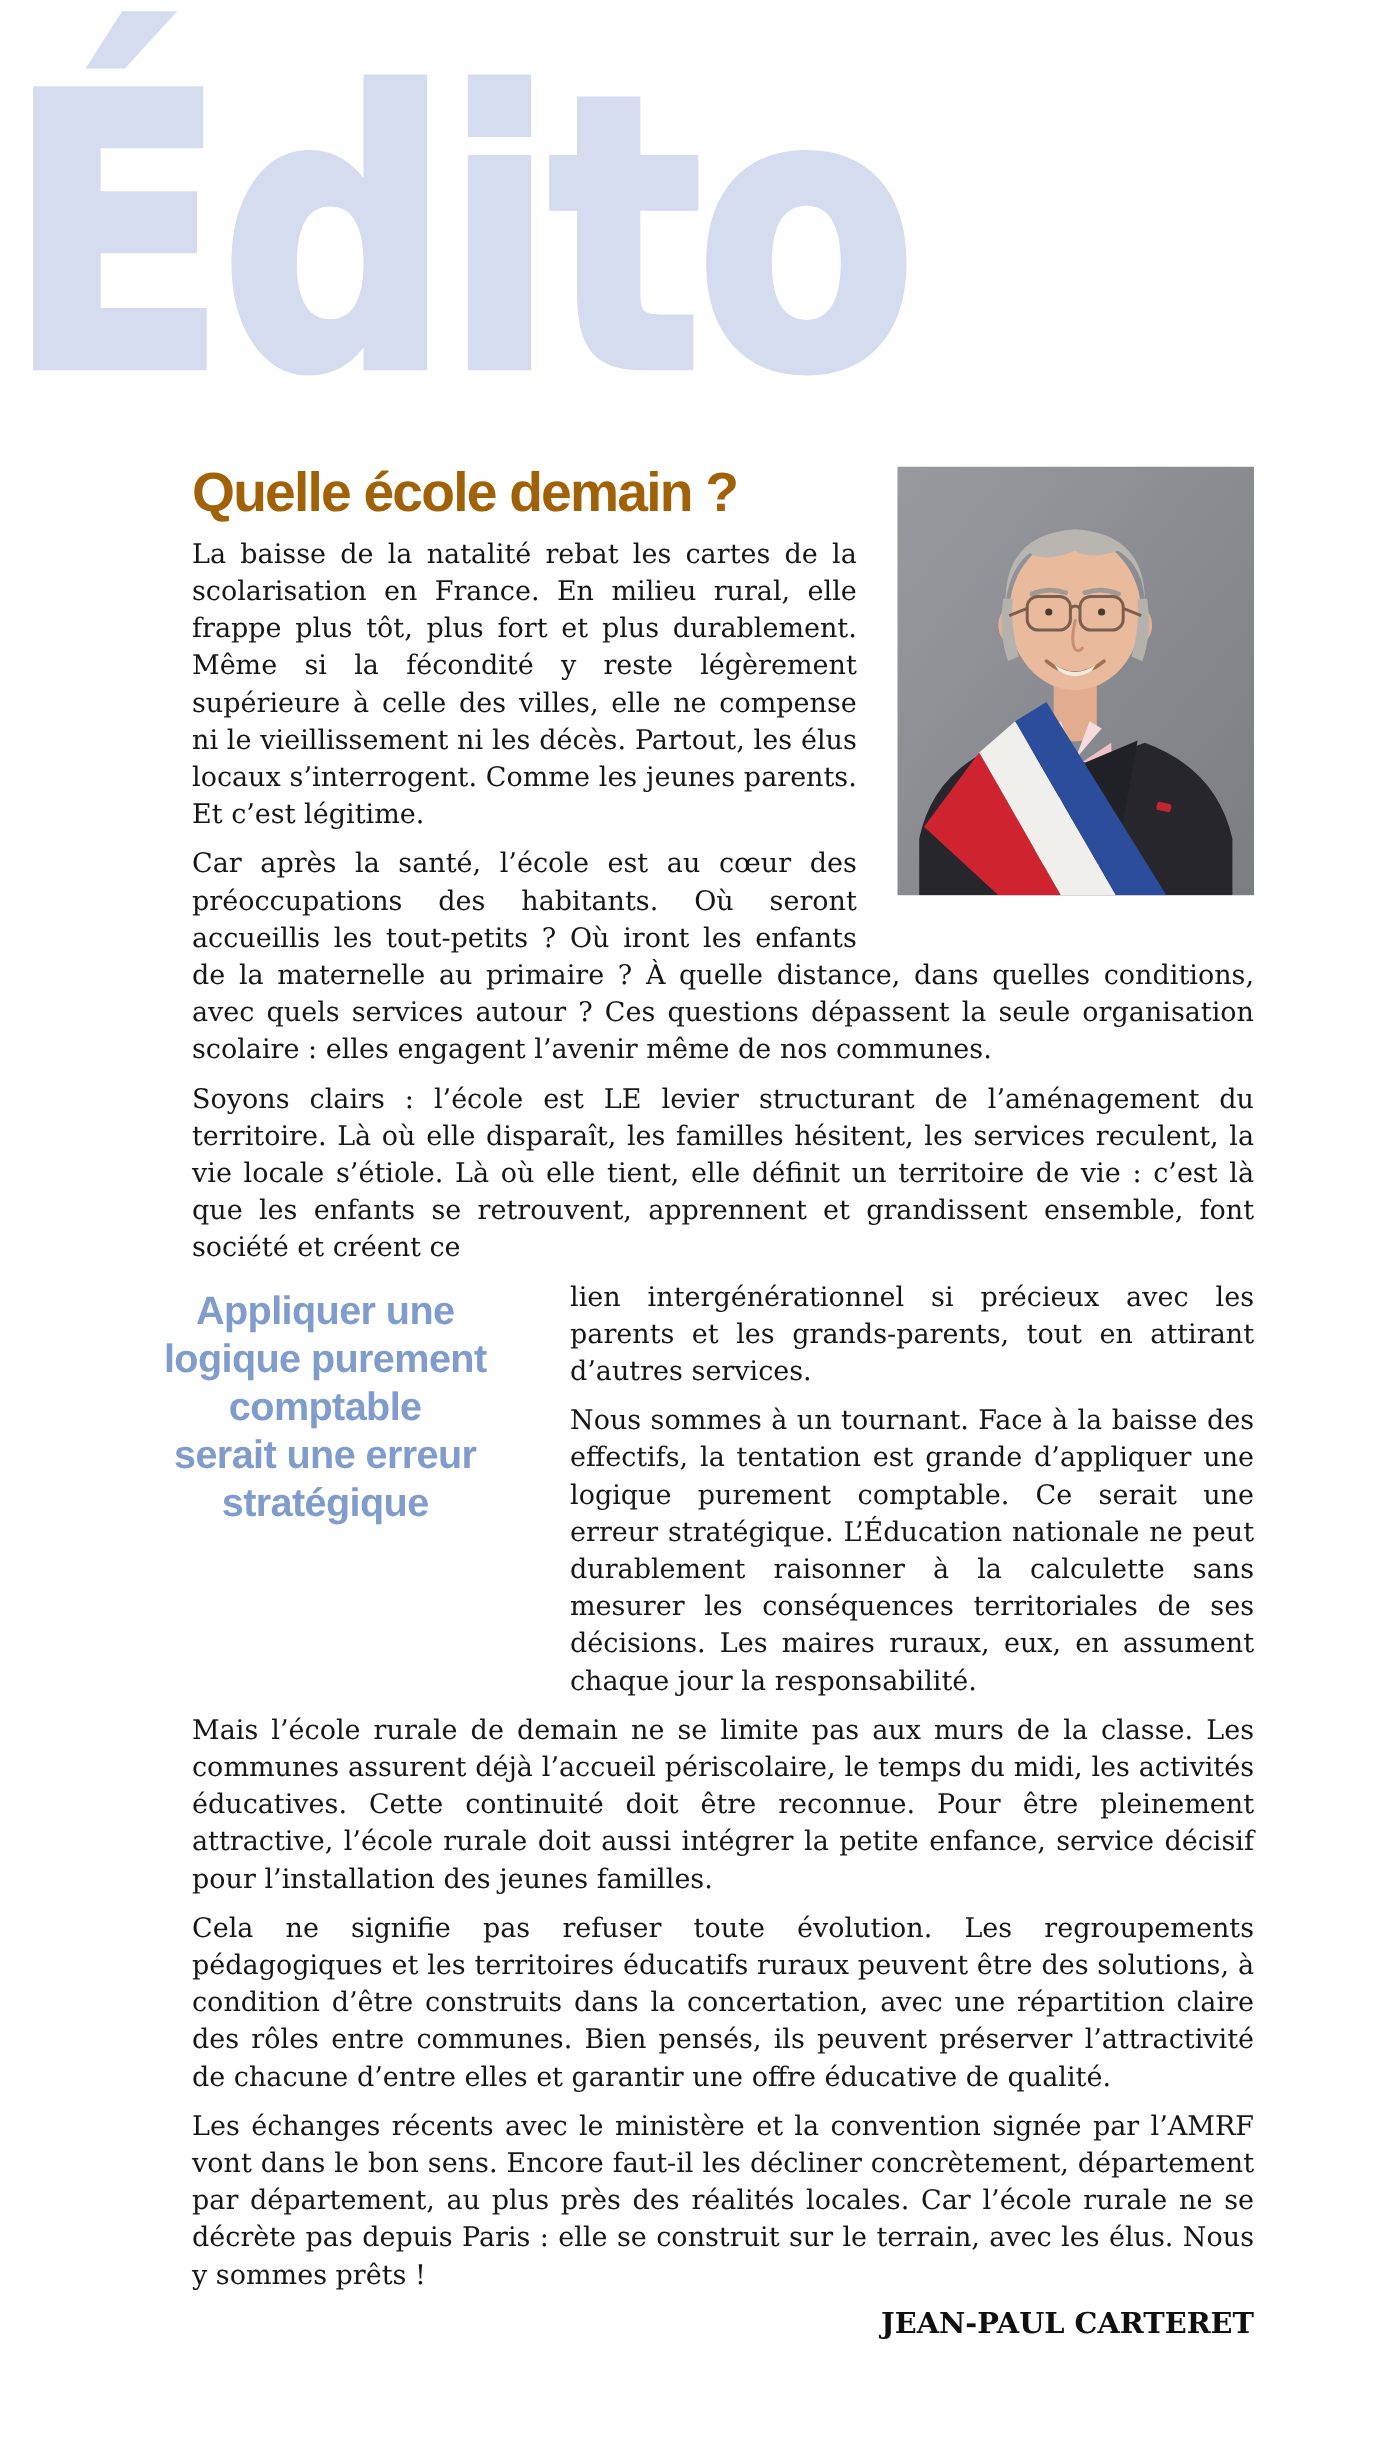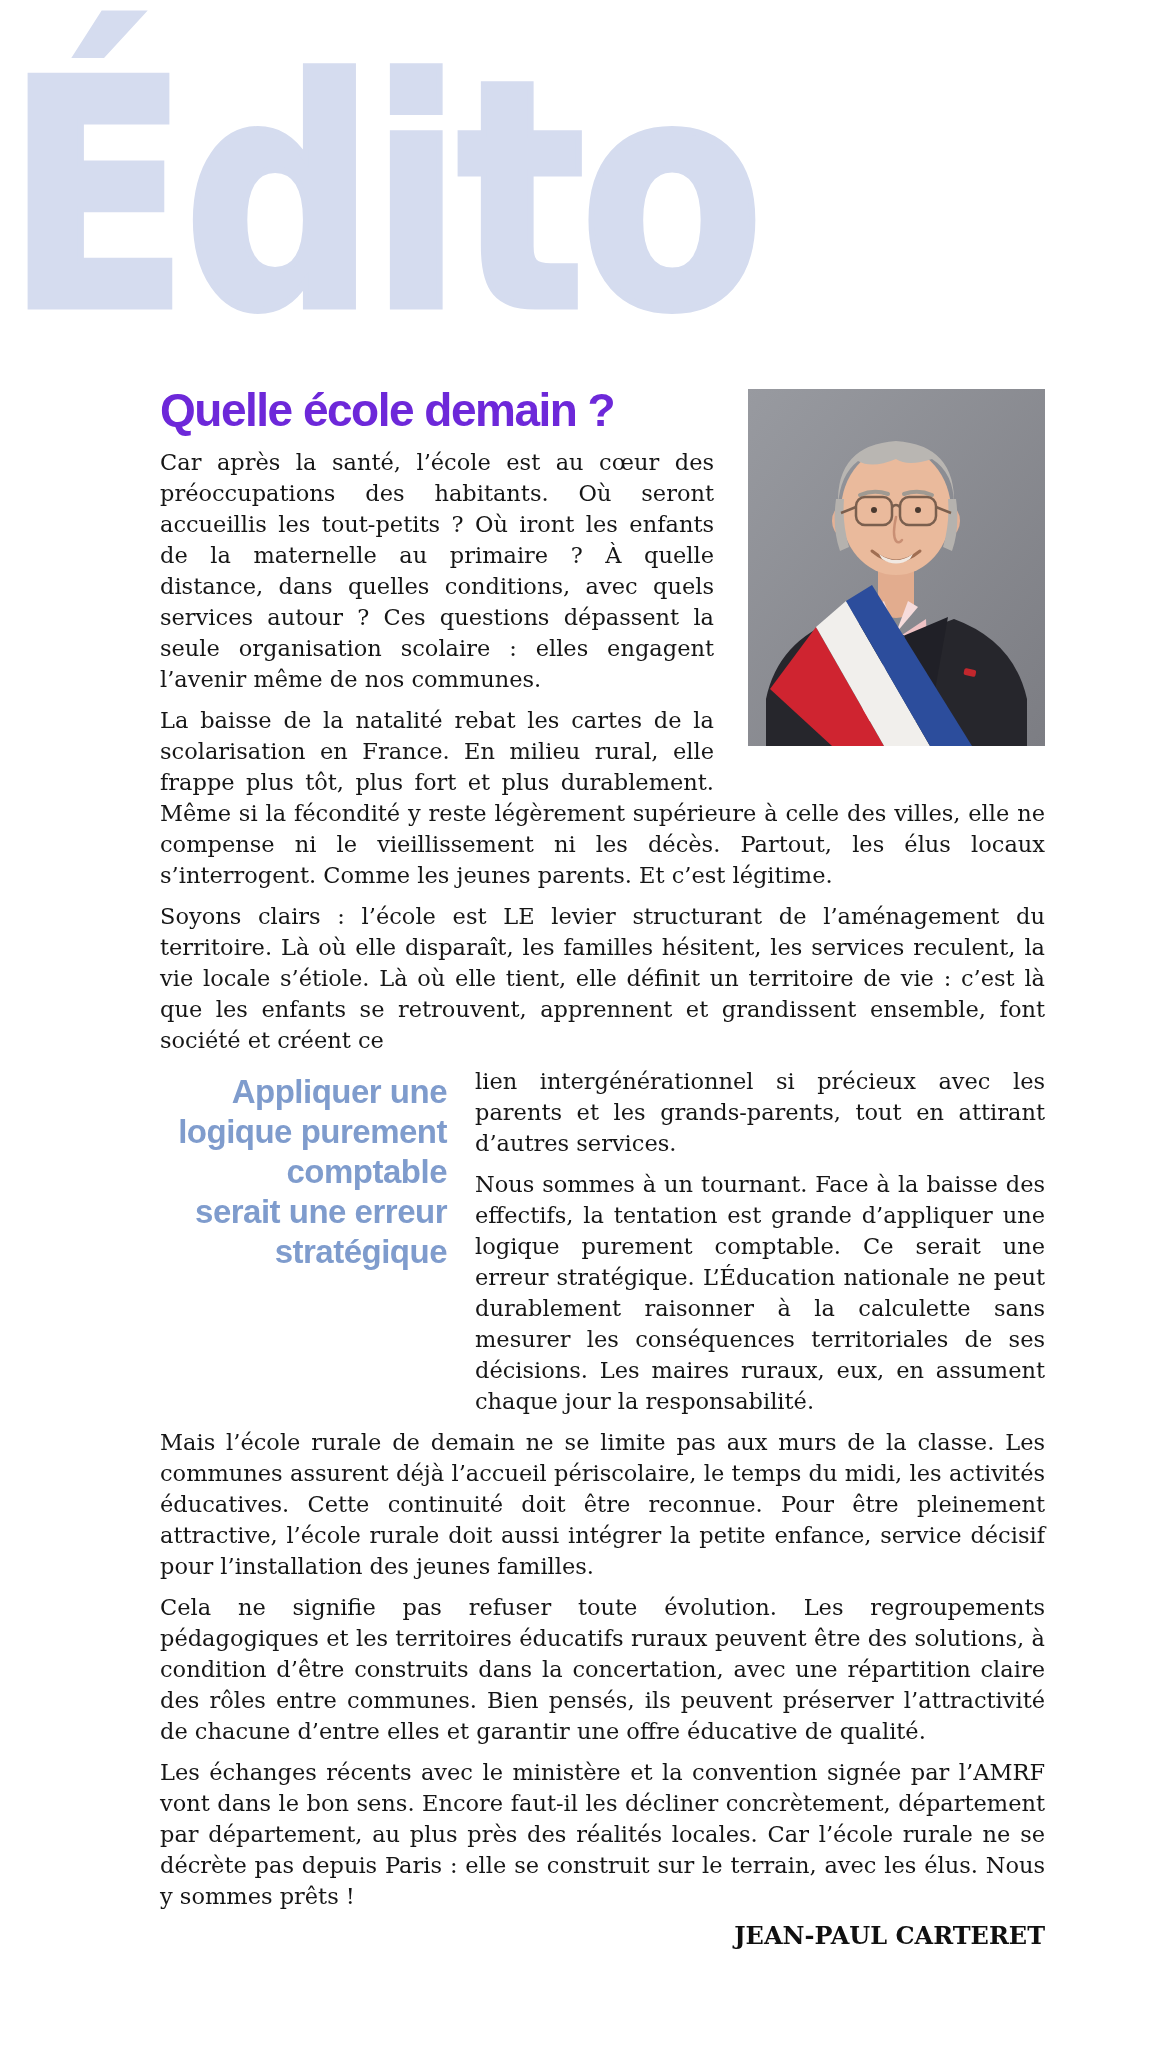--- a/index.html
+++ b/index.html
@@ -27,31 +27,31 @@
   .photo{
     float:right;width:297px;height:357px;
     margin:3px 0 22px 34px;padding:0;
     background:#8b8b91;
   }
   .photo svg{display:block;}
 
   h1.headline{
     margin:0 0 13px;text-align:left;
     font-family:"Liberation Sans",sans-serif;font-weight:700;
-    font-size:46px;line-height:48px;letter-spacing:-1.5px;color:#6d28d9;
+    font-size:46px;line-height:48px;letter-spacing:-1.5px;color:#a16207;
   }
 
   .article p{margin:0 0 10px;}
 
   .pullquote{
     float:left;width:352px;
     margin:6px 28px 117px -65px;
     font-family:"Liberation Sans",sans-serif;font-weight:700;
     font-size:33px;line-height:40px;letter-spacing:-0.5px;
-    color:#7f9ccd;white-space:pre-line;text-align:right;
+    color:#7f9ccd;white-space:pre-line;text-align:center;
   }
 
   .signature{clear:right;margin-top:8px;text-align:right;}
   .sig-name{font-family:"DejaVu Serif",serif;font-weight:700;font-size:24px;line-height:28px;color:#101010;}
 </style>
 </head>
 <body>
 
 <div class="page">
 
@@ -112,23 +112,23 @@
         <path d="M22,300 L68,238 L136,357 L84,357 Z" fill="#cf2430"></path>
         <path d="M68,238 L98,212 L182,357 L136,357 Z" fill="#f1efec"></path>
         <path d="M98,212 L124,196 L224,357 L182,357 Z" fill="#2c4d9c"></path>
 
         <rect x="216" y="280" width="12" height="7" rx="2" fill="#c1272d" transform="rotate(12 222 283)"></rect>
       </svg>
     </figure>
 
     <h1 class="headline">Quelle école demain&nbsp;?</h1>
 
+    <p>La baisse de la natalité rebat les cartes de la scolarisation en France. En milieu rural, elle frappe plus tôt, plus fort et plus durablement. Même si la fécondité y reste légèrement supérieure à celle des villes, elle ne compense ni le vieillissement ni les décès. Partout, les élus locaux s’interrogent. Comme les jeunes parents. Et c’est légitime.</p>
+
     <p>Car après la santé, l’école est au cœur des préoccupations des habitants. Où seront accueillis les tout-petits&nbsp;? Où iront les enfants de la maternelle au primaire&nbsp;? À quelle distance, dans quelles conditions, avec quels services autour&nbsp;? Ces questions dépassent la seule organisation scolaire&nbsp;: elles engagent l’avenir même de nos communes.</p>
-
-    <p>La baisse de la natalité rebat les cartes de la scolarisation en France. En milieu rural, elle frappe plus tôt, plus fort et plus durablement. Même si la fécondité y reste légèrement supérieure à celle des villes, elle ne compense ni le vieillissement ni les décès. Partout, les élus locaux s’interrogent. Comme les jeunes parents. Et c’est légitime.</p>
 
     <p><span>Soyons clairs&nbsp;: l’école est LE levier structurant de l’aménagement du territoire. Là où elle disparaît, les familles hésitent, les services reculent, la vie locale s’étiole. Là où elle tient, elle définit un territoire de vie&nbsp;: c’est là que les enfants se retrouvent, apprennent et grandissent ensemble, font société et créent ce</span>
       </p><aside class="pullquote">Appliquer une
 logique purement
 comptable
 serait une erreur
 stratégique</aside>
       <span>lien intergénérationnel si précieux avec les parents et les grands-parents, tout en attirant d’autres services.</span><p></p>
 
     <p>Nous sommes à un tournant. Face à la baisse des effectifs, la tentation est grande d’appliquer une logique purement comptable. Ce serait une erreur stratégique. L’Éducation nationale ne peut durablement raisonner à la calculette sans mesurer les conséquences territoriales de ses décisions. Les maires ruraux, eux, en assument chaque jour la responsabilité.</p>

